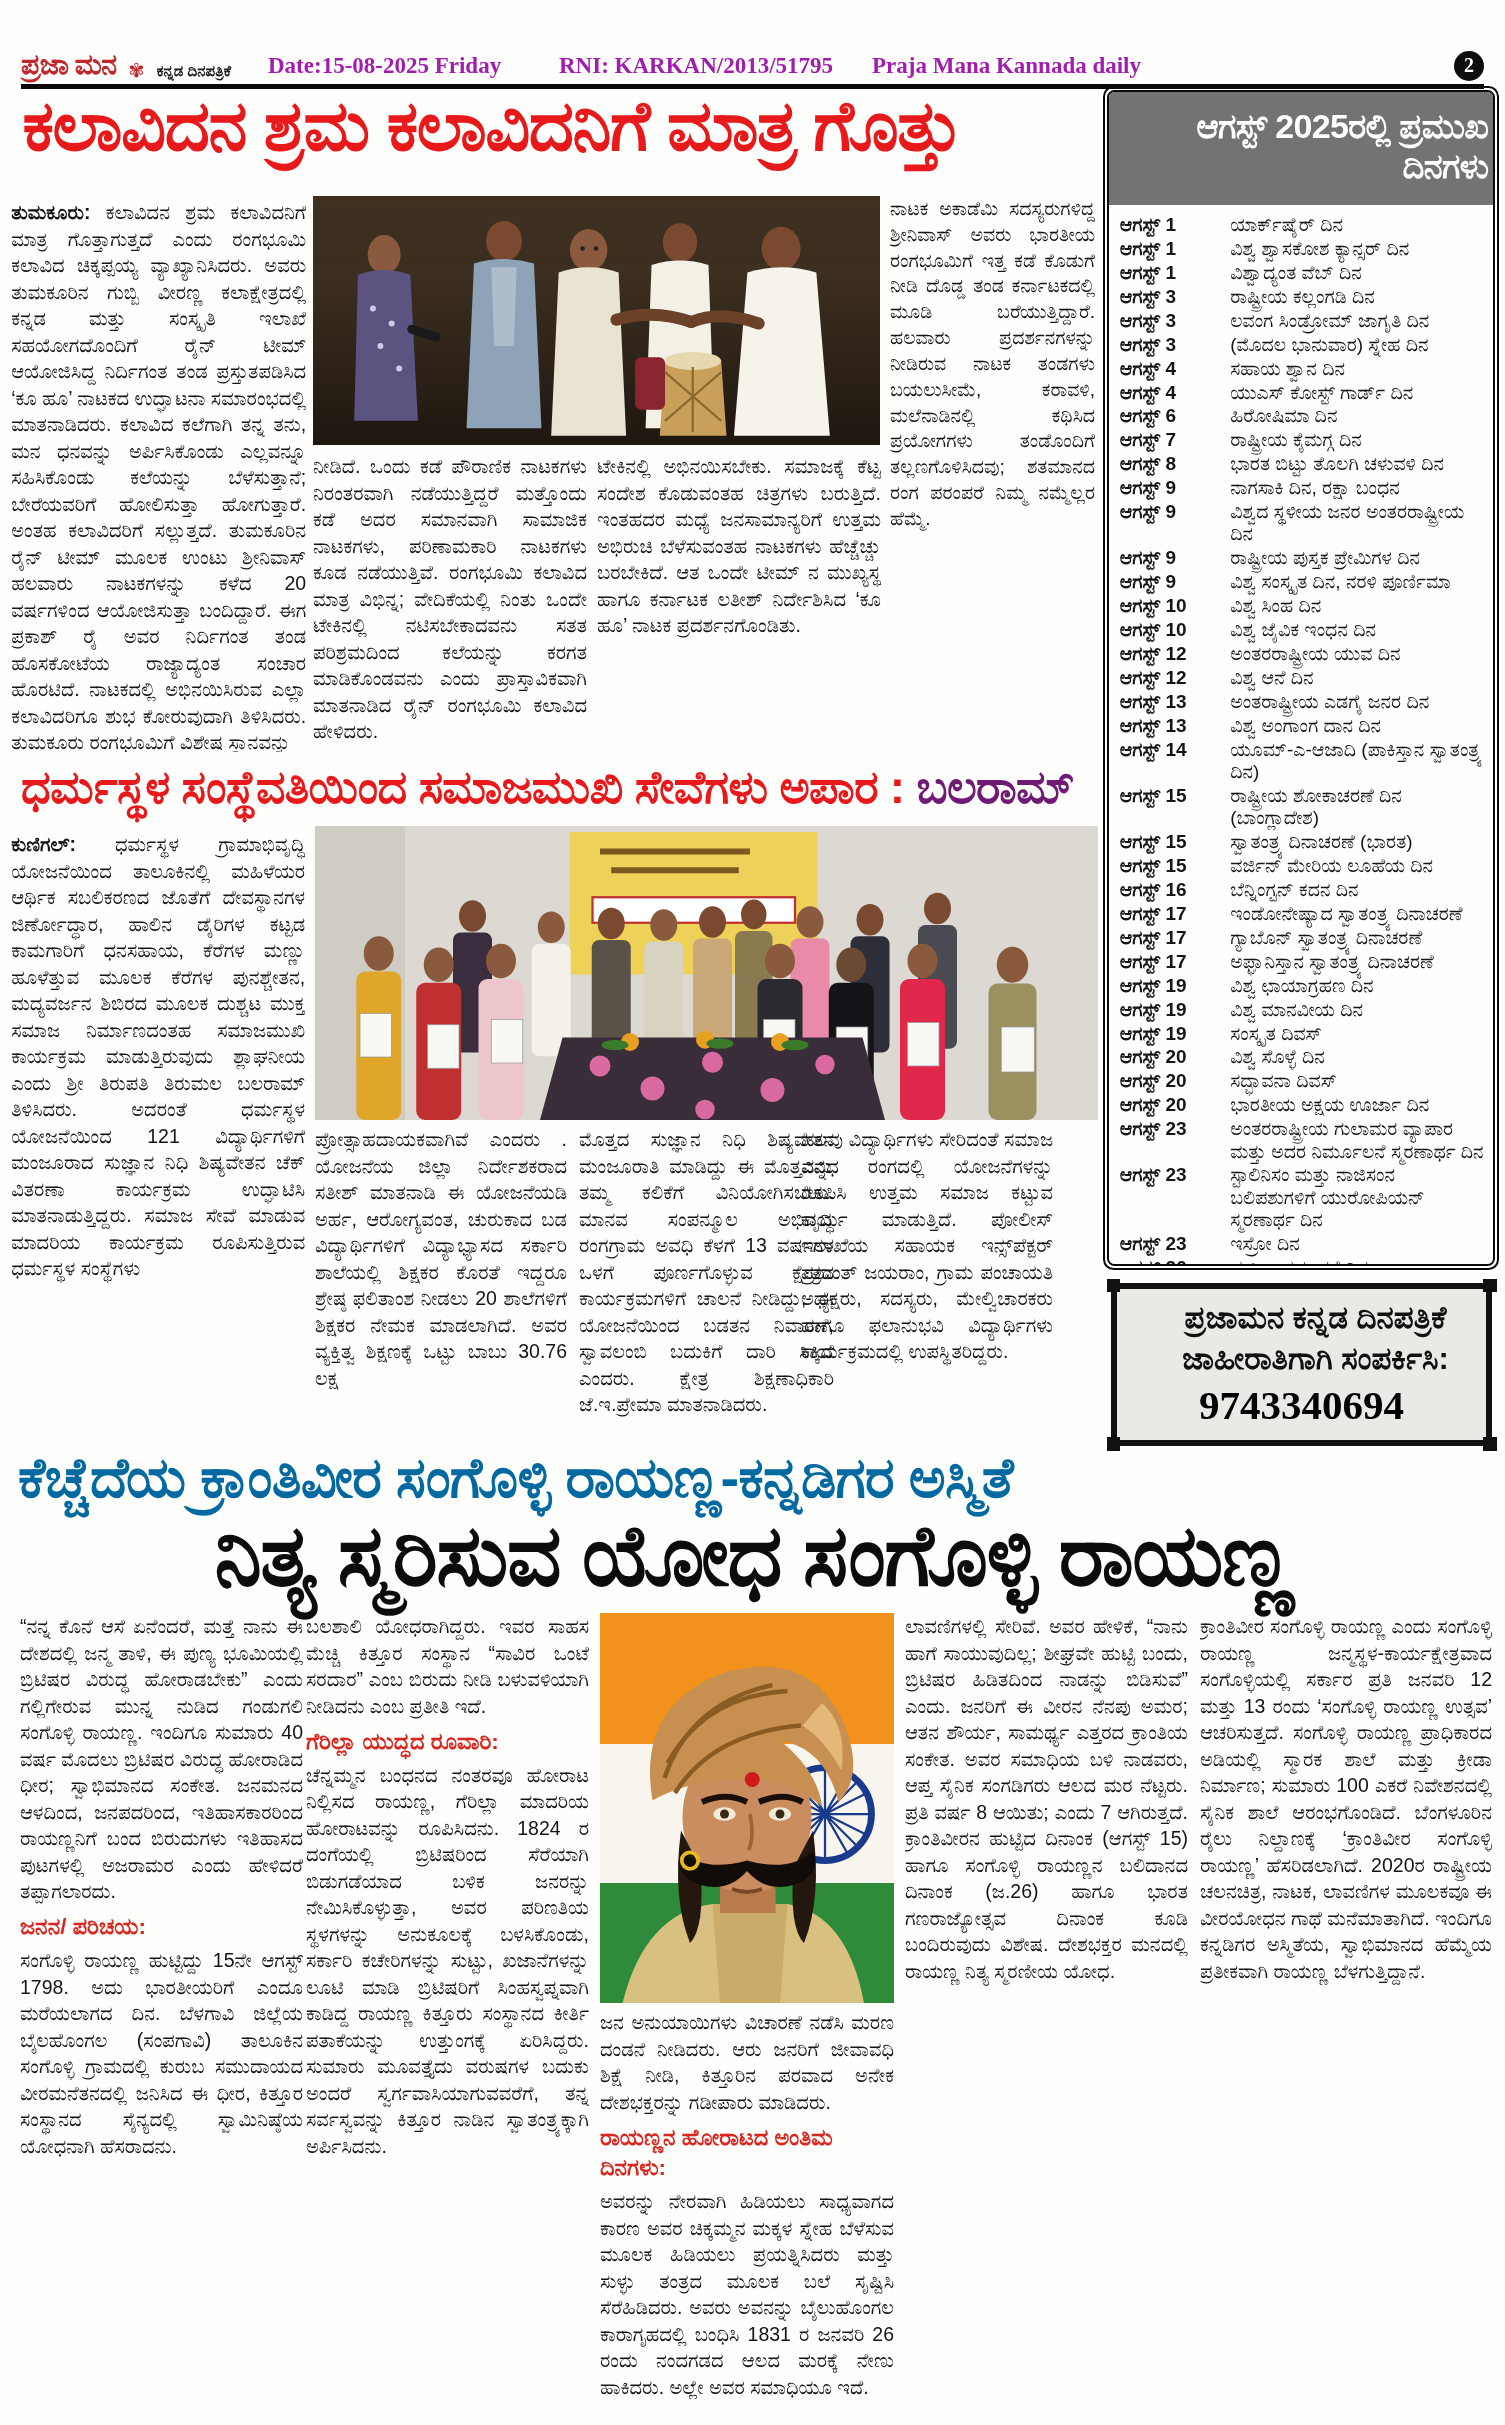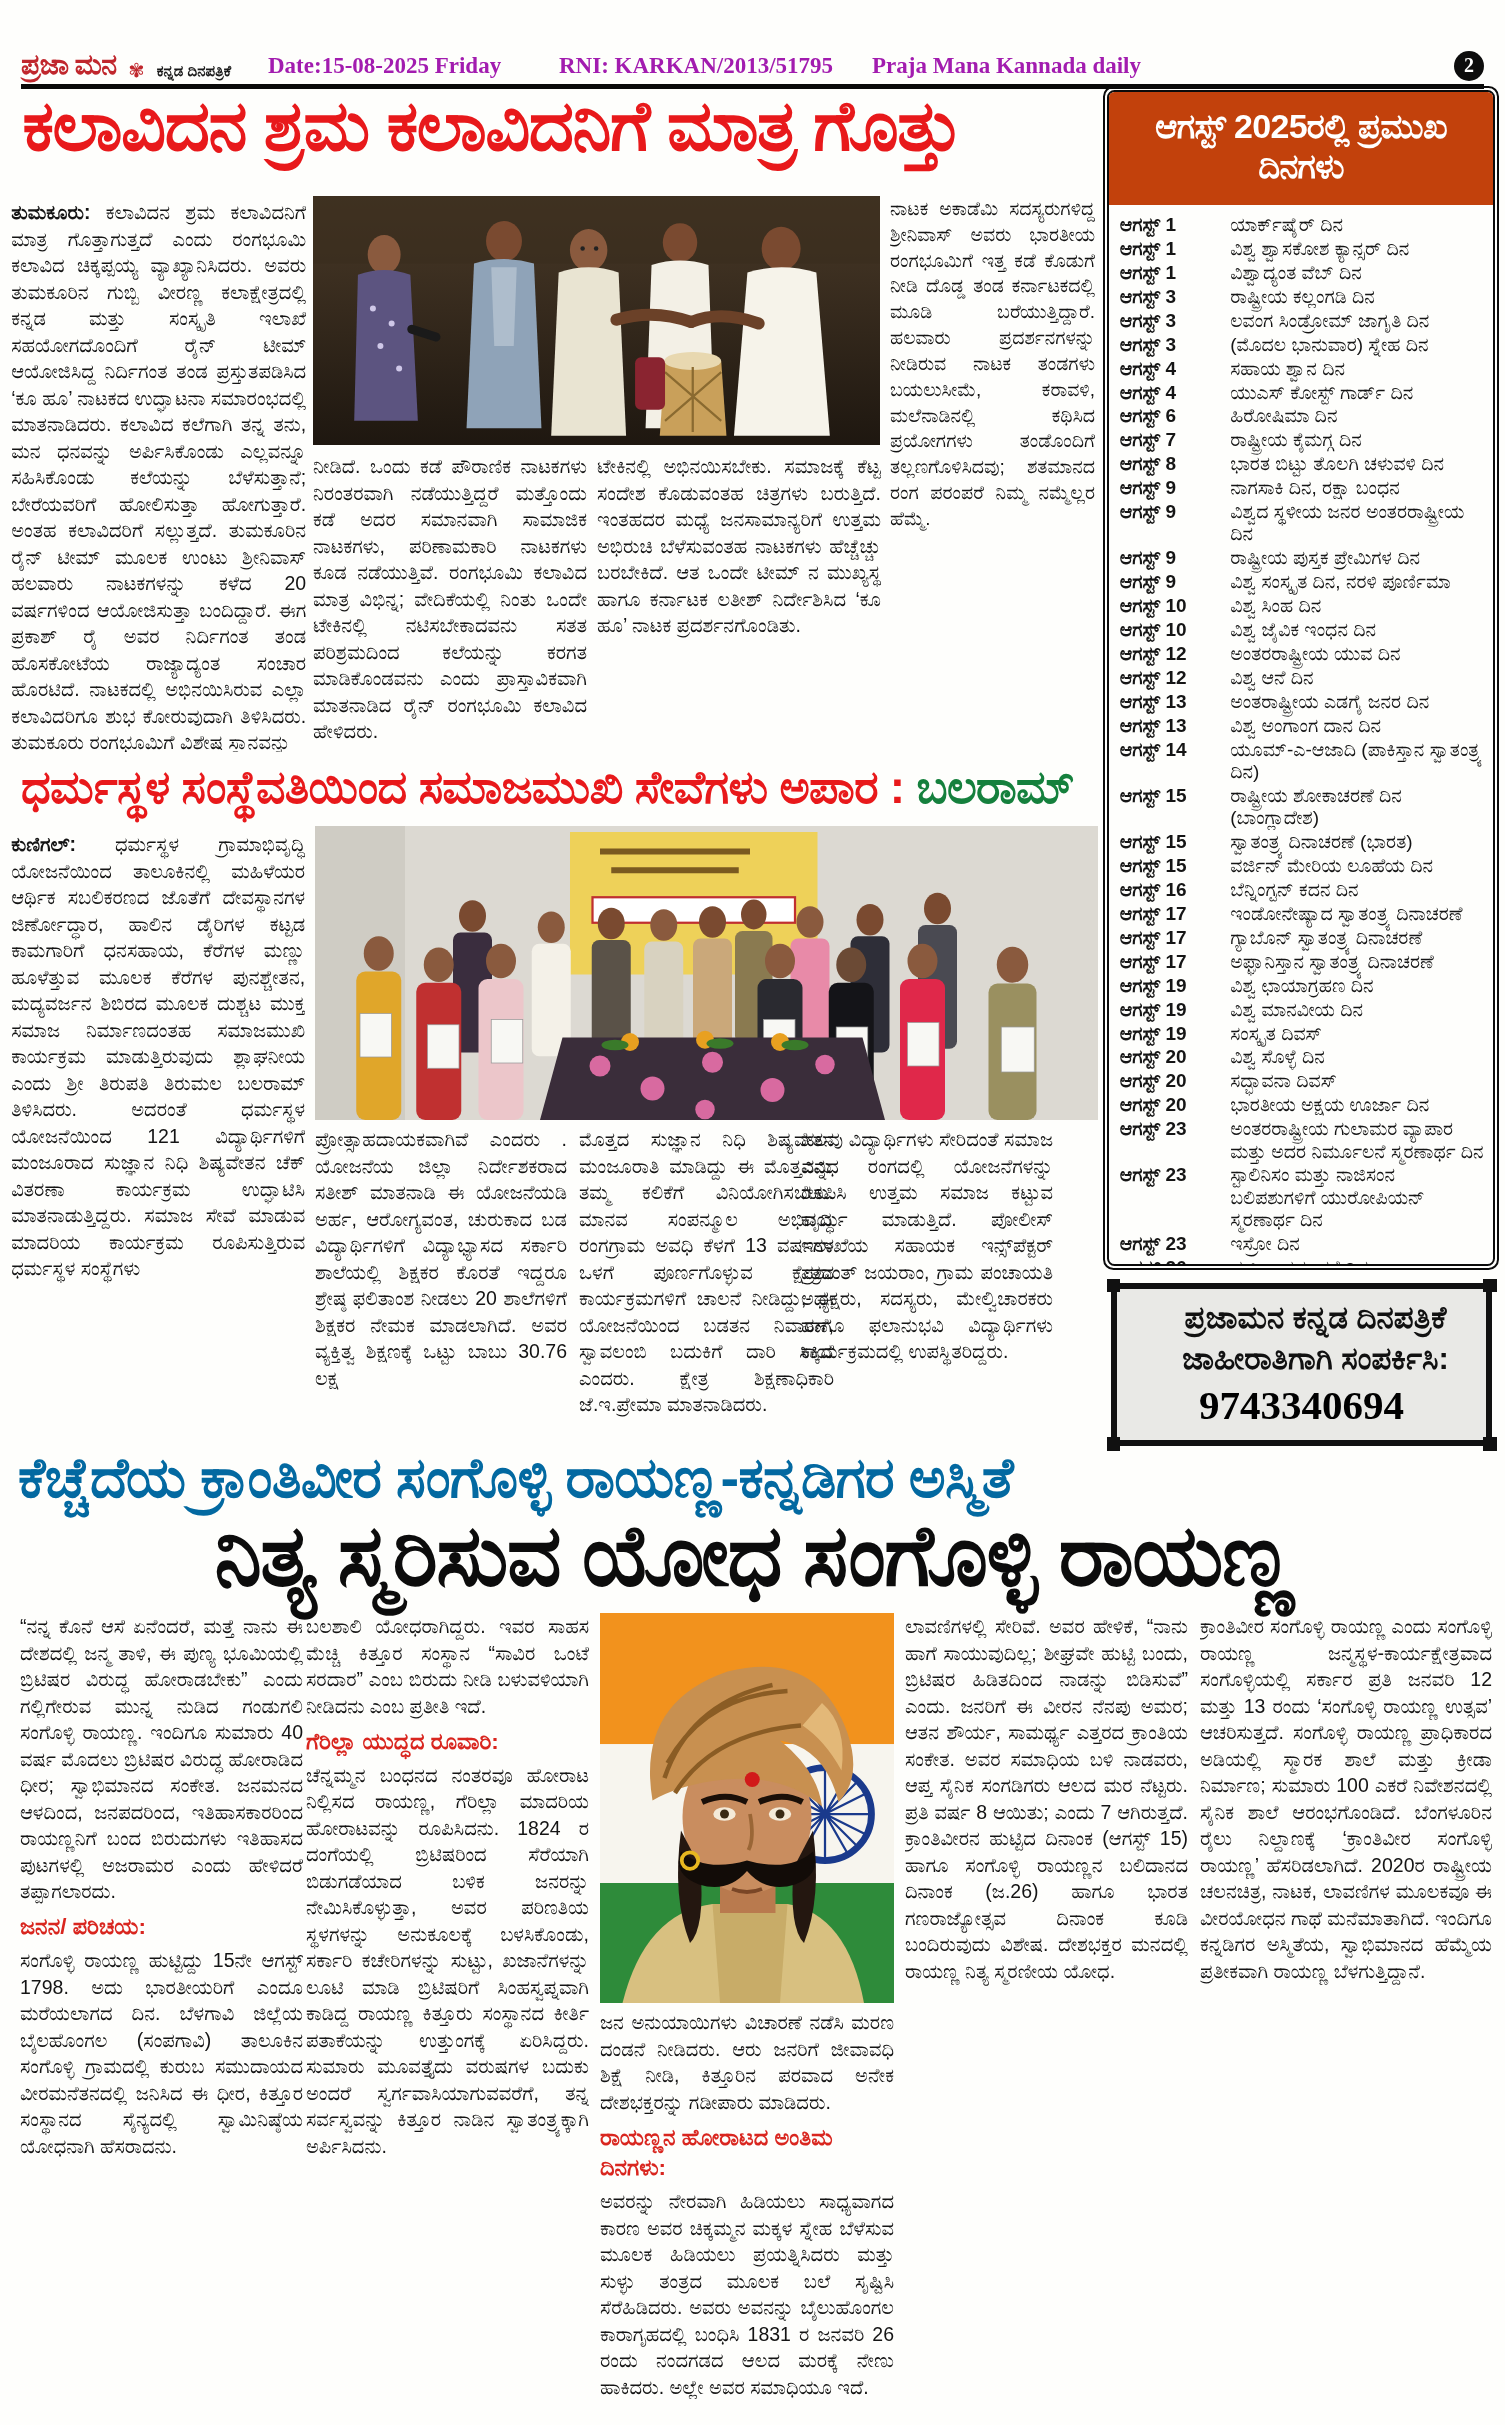--- a/index.html
+++ b/index.html
@@ -17,21 +17,21 @@
   .mast-rni{position:absolute;left:538px;bottom:3px;}
   .mast-paper{position:absolute;left:851px;bottom:3px;}
   .page-badge{position:absolute;right:0;bottom:1.5px;width:30px;height:30px;border-radius:50%;
               background:#0d0d0d;color:#fff;display:flex;align-items:center;justify-content:center;
               font-size:20px;font-weight:bold;font-family:"Liberation Serif",serif;}
   
   .h1-red{position:absolute;left:22.5px;top:90px;width:1073px;font-size:70px;line-height:1.04;
           font-weight:bold;color:#e8191b;letter-spacing:-1.5px;}
   .h2-red{position:absolute;left:21px;top:760px;width:1075px;font-size:46px;font-weight:bold;
           color:#e8191b;letter-spacing:-0.7px;}
-  .h2-red .blk{color:#15803d;}
+  .h2-red .blk{color:#701a75;}
   .kicker{position:absolute;left:18px;top:1445px;width:1469px;font-size:56px;font-weight:bold;
           color:#0369a1;letter-spacing:-0.7px;text-align:left;}
   .h3-big{position:absolute;left:45px;top:1513px;width:1417px;font-size:85px;font-weight:bold;
           color:#0c0c0c;letter-spacing:-1.5px;text-align:center;line-height:1.0;}
   
   .col{position:absolute;font-size:19.5px;line-height:1.36;text-align:justify;overflow:hidden;color:#141414;}
   .dateline{font-weight:bold;}
   .subhead-red{color:#d9261f;font-weight:bold;font-size:22.5px;margin:7.5px 0 4.5px 0;text-align:left;}
   
   .a1-colA{left:11.2px;top:199px;width:295px;height:553px;}
@@ -50,21 +50,21 @@
   .a3-col2{left:306px;top:1613px;width:283px;height:804px;}
   .a3-col3{left:600px;top:1613px;width:294px;height:804px;}
   .a3-col4{left:905px;top:1613px;width:283px;height:804px;}
   .a3-col5{left:1200px;top:1613px;width:292px;height:804px;}
   .portrait{width:294px;height:390px;margin-bottom:6px;}
   
   .sidebar{position:absolute;left:1103px;top:86px;width:396px;height:1184px;
            border:2.2px solid #0b0b0b;border-radius:10.5px;padding:2.2px;box-sizing:border-box;}
   .sidebar-inner{border:2.2px solid #0b0b0b;border-radius:7.5px;height:100%;box-sizing:border-box;overflow:hidden;
                  display:flex;flex-direction:column;}
-  .sidebar-title{background:#c2410c;color:#ffffff;font-size:34px;font-weight:bold;text-align:center;
+  .sidebar-title{background:#737373;color:#ffffff;font-size:34px;font-weight:bold;text-align:right;
                  padding:15px 4.5px 18px 4.5px;letter-spacing:-0.7px;}
   .day-list{flex:1;padding:7.5px 7.5px 4.5px 10.5px;overflow:hidden;border-radius:17px;}
   .day-row{display:flex;font-size:19px;line-height:1.18;margin:1.5px 0;}
   .day-date{flex:0 0 106px;font-weight:bold;}
   .day-event{flex:1;padding-left:4.5px;}
   
   .adbox{position:absolute;left:1111px;top:1283px;width:381px;height:163px;background:#e9e9e6;
          border:6.7px solid #111;box-sizing:border-box;text-align:center;
          display:flex;flex-direction:column;justify-content:center;gap:4.5px;}
   .adbox .corner{position:absolute;width:13.5px;height:13.5px;background:#111;}

